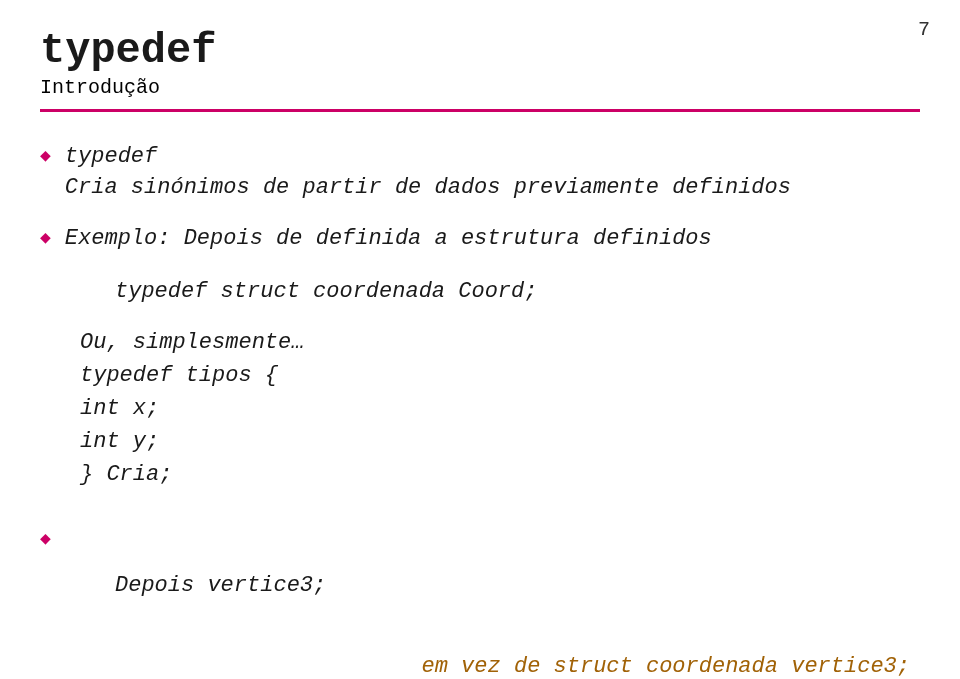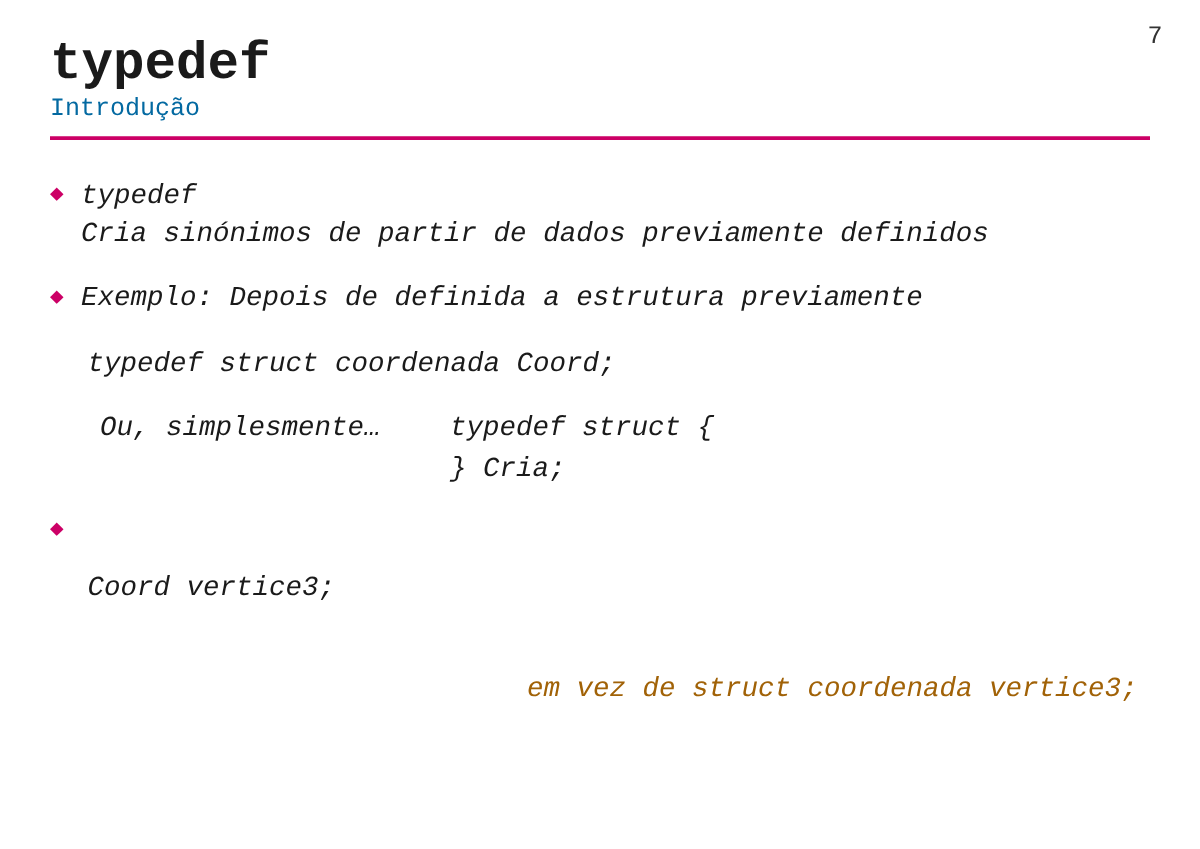--- a/index.html
+++ b/index.html
@@ -43,21 +43,21 @@
     .slide-title {
       font-size: 42px;
       font-weight: bold;
       color: #1a1a1a;
       font-family: 'Courier New', Courier, monospace;
       line-height: 1.1;
     }
 
     .slide-subtitle {
       font-size: 20px;
-      color: #0369a1;
+      color: #000000;
       font-family: 'Courier New', Courier, monospace;
       margin-top: 2px;
     }
 
     
     .divider {
       height: 3px;
       background: #cc0066;
       margin: 10px 40px 0 40px;
     }
@@ -89,38 +89,39 @@
       font-style: italic;
       line-height: 1.4;
     }
 
     .bullet-text .normal-line {
       display: block;
     }
 
     
     .code-section {
-      margin-left: 30px;
+      margin-left: 75px;
       margin-bottom: 18px;
     }
 
     .code-line {
       font-size: 22px;
       color: #1a1a1a;
       font-family: 'Courier New', Courier, monospace;
       font-style: italic;
       line-height: 1.5;
     }
 
     
     .two-col {
       display: flex;
       align-items: flex-start;
-      margin-bottom: 18px;
+      margin-bottom: 34px;
       margin-left: 40px;
+      flex-direction: column;
     }
 
     .col-left {
       width: 280px;
       flex-shrink: 0;
     }
 
     .col-right {
       flex: 1;
     }
@@ -167,44 +168,46 @@
       <span class="bullet-diamond">◆</span>
       <div class="bullet-text">
         <span class="normal-line">typedef</span>
         <span class="normal-line">Cria sinónimos de partir de dados previamente definidos</span>
       </div>
     </div>
 
     <div class="bullet-item">
       <span class="bullet-diamond">◆</span>
       <div class="bullet-text">
-        <span class="normal-line">Exemplo:  Depois de definida a estrutura previamente</span>
+        <span class="normal-line">Exemplo:  Depois de definida a estrutura definidos</span>
       </div>
     </div>
 
     <div class="code-section">
       <div class="code-line">typedef struct coordenada Coord;</div>
     </div>
 
     <div class="two-col">
       <div class="col-left">
         <div class="col-text">Ou, simplesmente…</div>
       </div>
       <div class="col-right">
-        <div class="col-text">typedef struct {</div>
+        <div class="col-text">typedef tipos {</div>
+        <div class="col-text">     int x;</div>
+        <div class="col-text">     int y;</div>
         <div class="col-text">} Cria;</div>
       </div>
     </div>
 
     <div class="bullet-item">
       <span class="bullet-diamond">◆</span>
     </div>
 
     <div class="code-section">
-      <div class="code-line">Coord vertice3;</div>
+      <div class="code-line">Depois vertice3;</div>
     </div>
 
   </div>
 
   <div class="bottom-section">
     <div class="bottom-line" style="text-align: right; padding-right: 10px;">
       <span>em vez de struct coordenada vertice3;</span>
     </div>
   </div>
 

